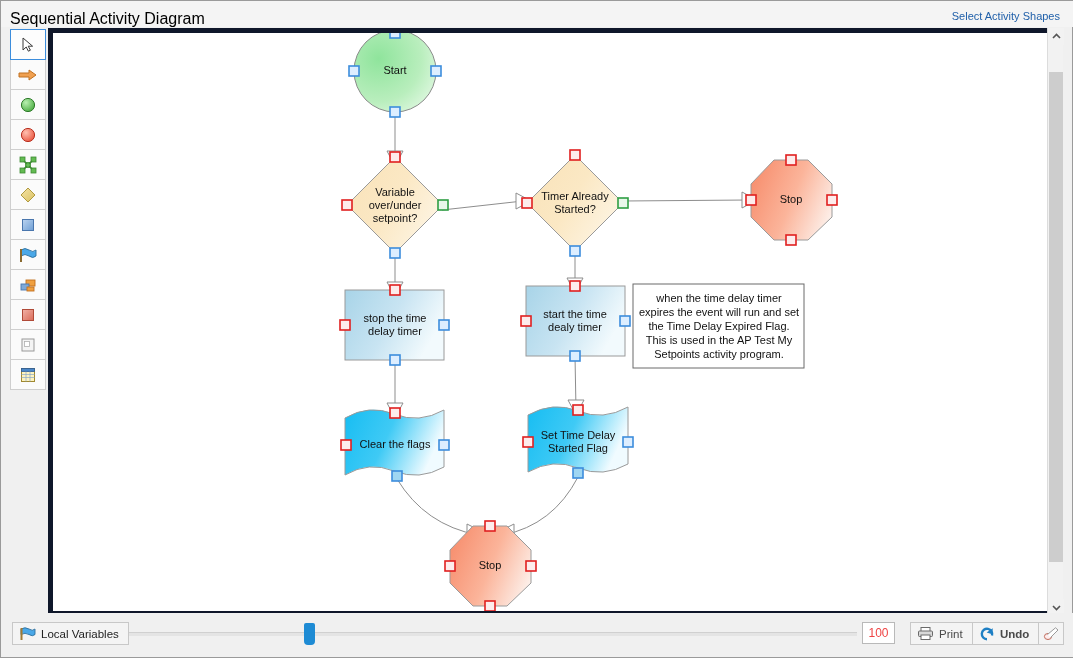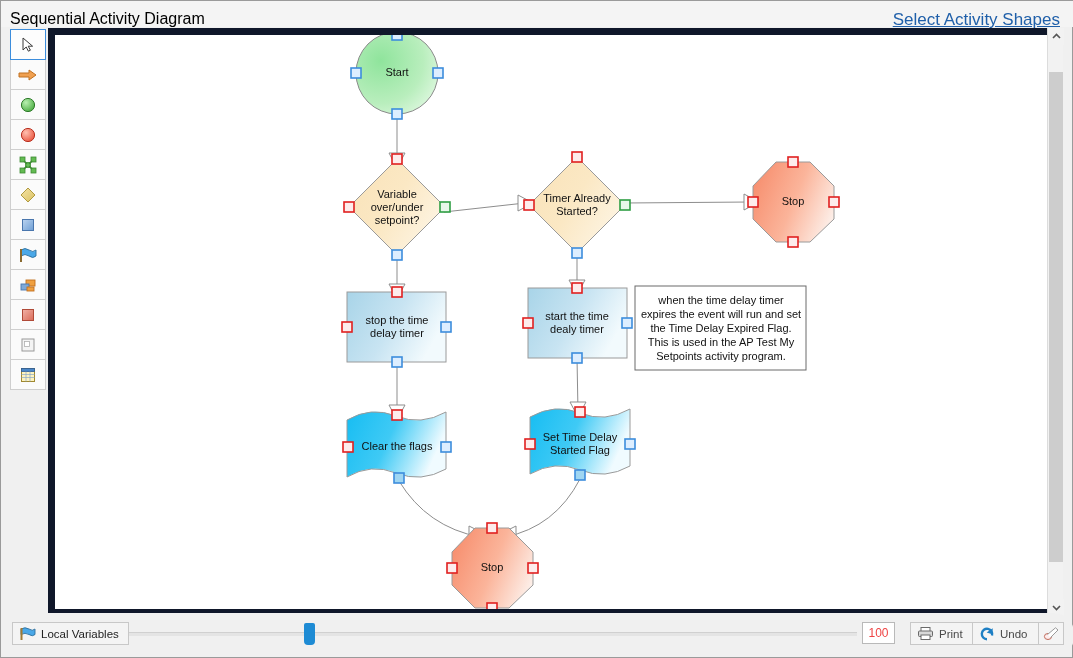--- a/index.html
+++ b/index.html
@@ -23,22 +23,21 @@
     width: 1073px; height: 26px;
     background: #f4f4f4;
   }
   .title-text {
     position: absolute; left: 9px; top: 9px;
     font-size: 16px; color: #000;
     white-space: nowrap;
   }
   .shapes-link {
     position: absolute; right: 14px; top: 9px;
-    font-size: 17px; color: #1f5fa9;
-    text-decoration: underline;
+    font-size: 11px; color: #1f5fa9;
     white-space: nowrap; cursor: pointer;
   }
 
   
   .toolbar {
     position: absolute; left: 9px; top: 28px;
     width: 36px;
   }
   .tool-btn {
     width: 36px; height: 31px;
@@ -53,21 +52,21 @@
     border: 1px solid #3c8ddc;
     background: #fdfdfd;
     z-index: 3;
   }
 
   
   .canvas-wrap {
     position: absolute; left: 47px; top: 27px;
     width: 1013px; height: 588px;
     background: #ffffff;
-    border: 7px solid #0f172a;
+    border: 5px solid #0f172a;
     overflow: hidden;
   }
   .canvas-svg { position: absolute; left: 0; top: 0; }
 
   
   .vscroll {
     position: absolute; left: 1046px; top: 27px;
     width: 16px; height: 588px;
     background: #f2f2f2;
     border-left: 1px solid #dcdcdc;
@@ -85,21 +84,20 @@
     width: 14px; height: 490px;
     background: #cdcdcd;
     cursor: pointer;
   }
 
   
   .bottom-bar {
     position: absolute; left: 0; bottom: 0;
     width: 1073px; height: 44px;
     background: #f0f0f0;
-    border-radius: 20px;
   }
   .lv-btn {
     position: absolute; left: 11px; top: 9px;
     height: 23px; padding: 0 9px 0 6px;
     border: 1px solid #c8c8c8;
     background: #f4f4f4;
     display: flex; align-items: center; gap: 5px;
     font-size: 11.5px; color: #222;
     cursor: pointer;
     white-space: nowrap;
@@ -131,21 +129,21 @@
     position: absolute; top: 9px; height: 23px;
     border: 1px solid #c8c8c8;
     background: #f4f4f4;
     display: flex; align-items: center; gap: 5px;
     padding: 0 12px 0 6px;
     font-size: 11.5px; color: #4a4a4a;
     cursor: pointer;
     white-space: nowrap;
   }
   .btn-print { left: 909px; }
-  .btn-undo  { left: 971px; }
+  .btn-undo  { left: 971px; font-weight: bold; }
   .btn-redo  { left: 1037px; width: 26px; justify-content: center; padding: 0; }
 
   .node-label {
     font-family: "Liberation Sans", sans-serif;
     font-size: 11px;
     fill: #111;
     text-anchor: middle;
     dominant-baseline: middle;
   }
   .note-label {

